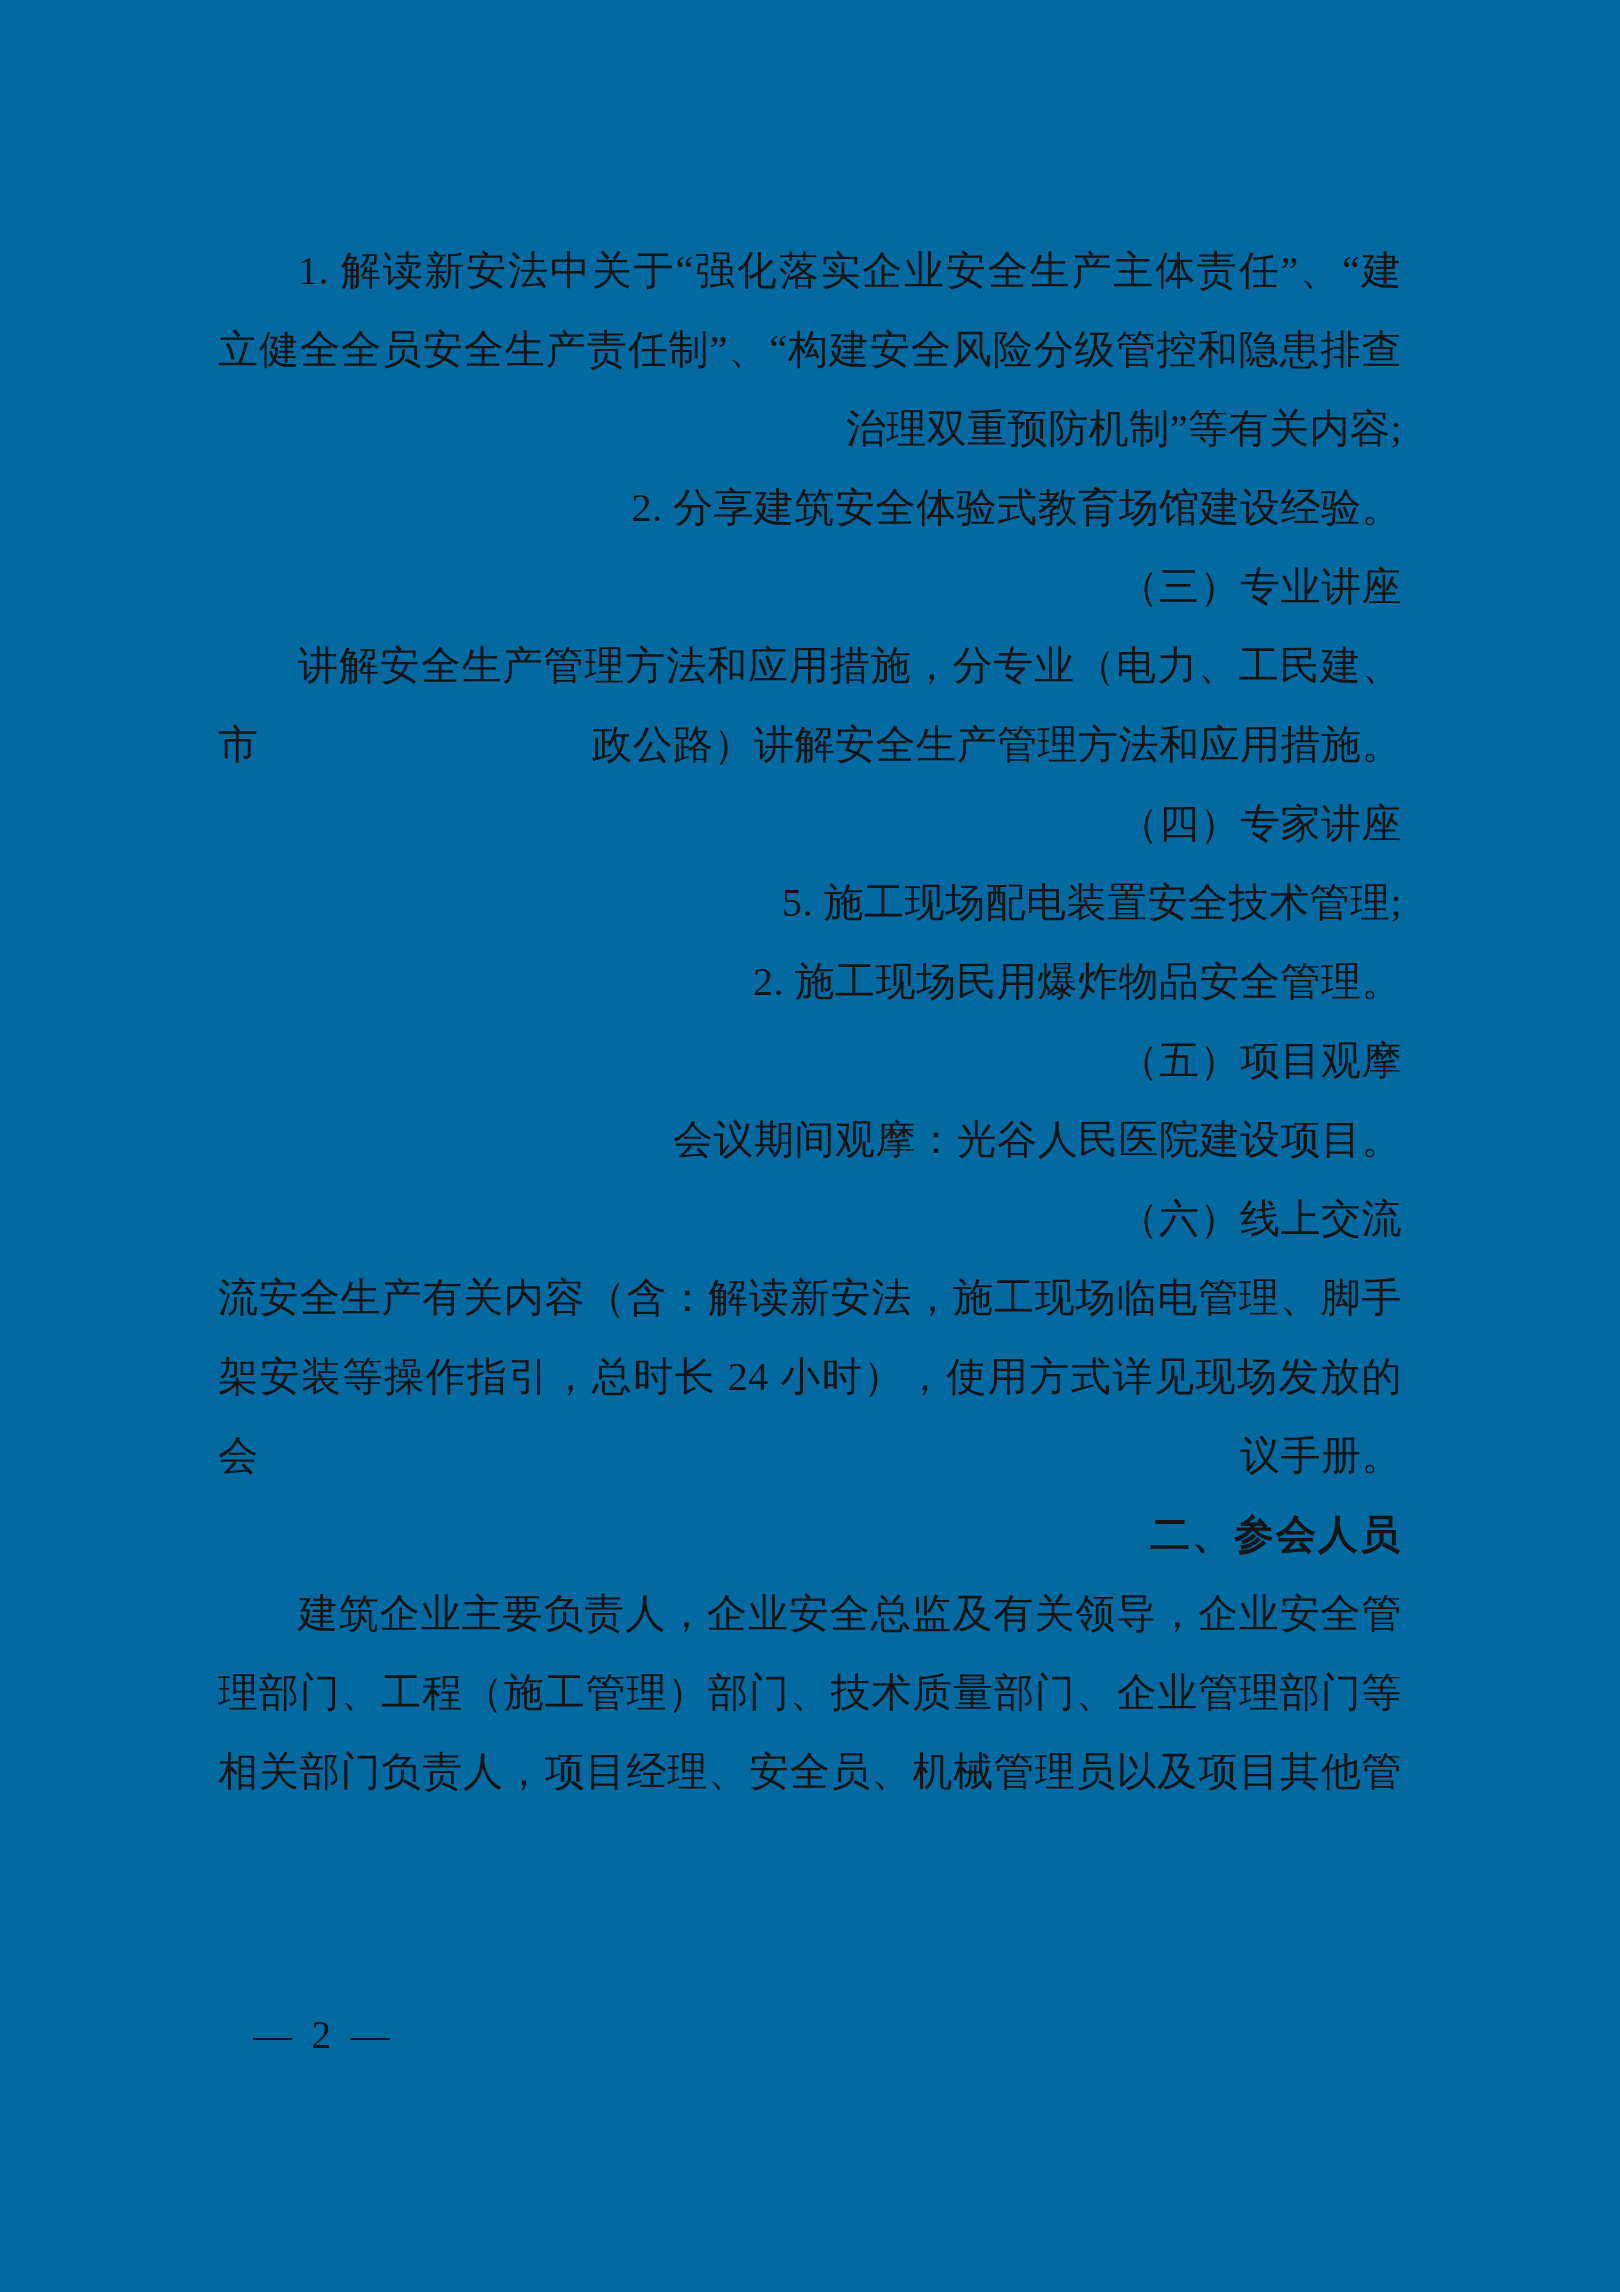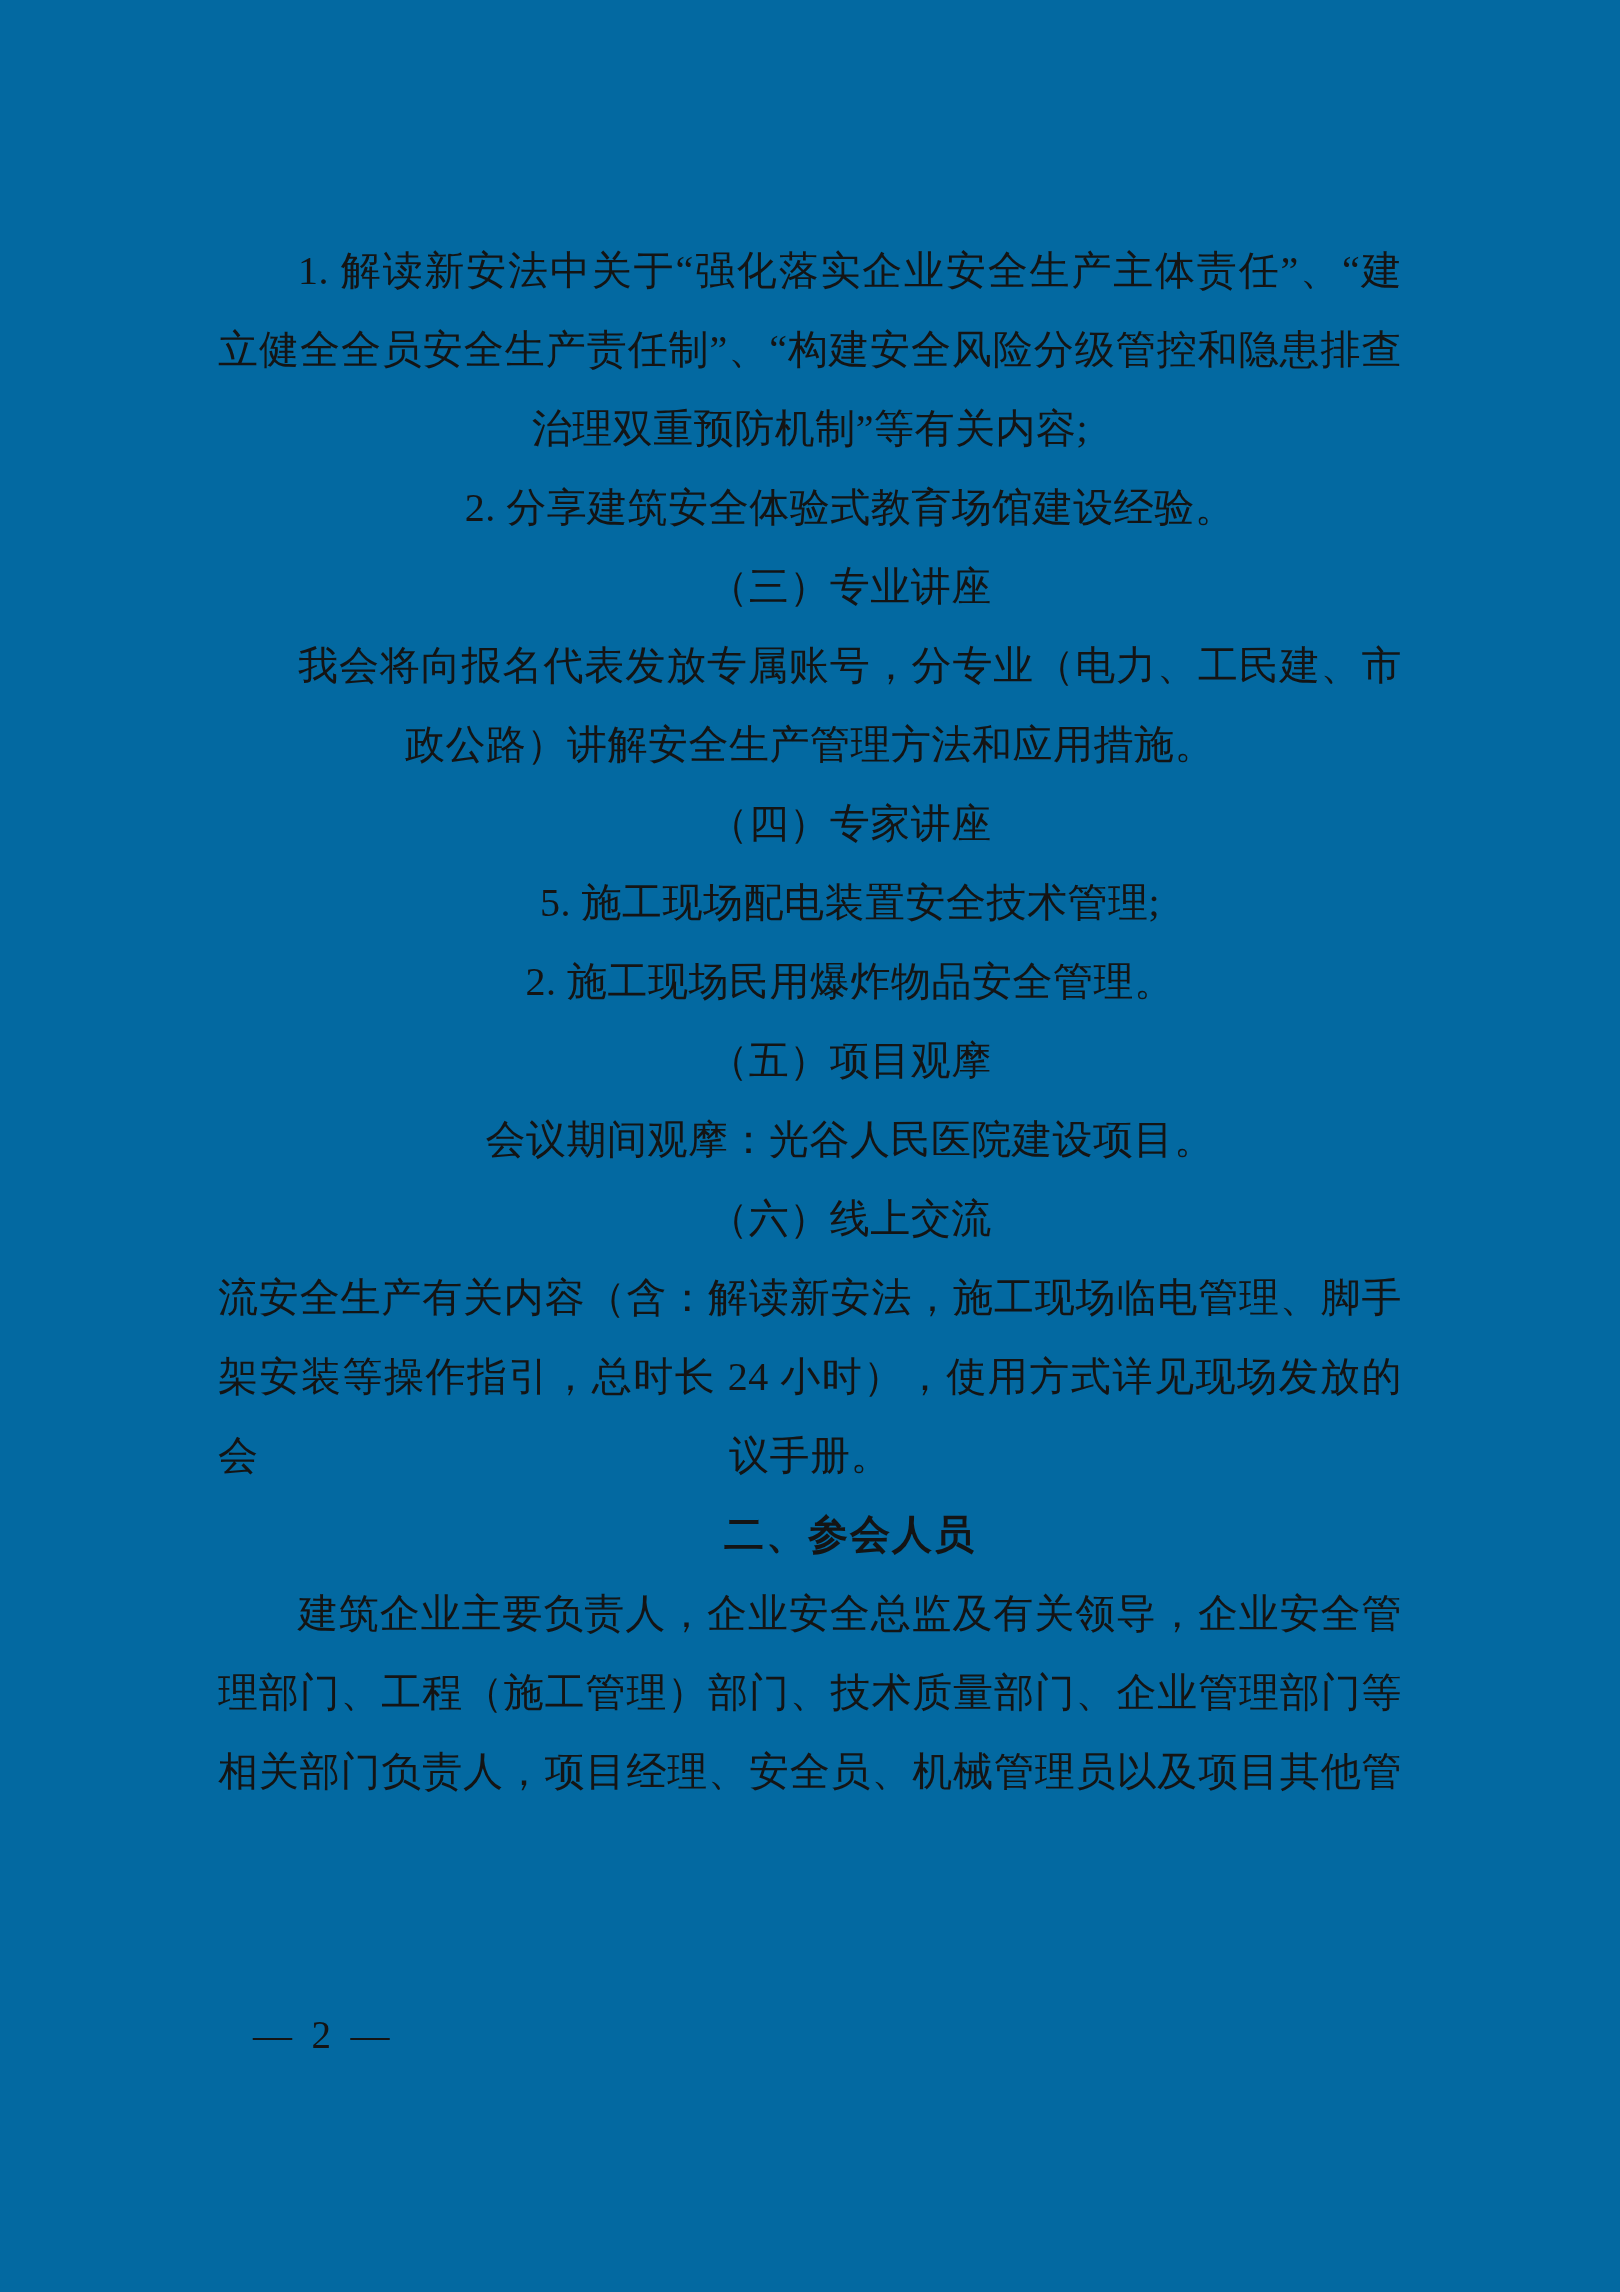--- a/index.html
+++ b/index.html
@@ -25,21 +25,21 @@
   #doc-body {
     position: absolute;
     left: 218px;
     top: 231px;
     width: 1184px;
   }
   .line {
     font-size: 40px;
     line-height: 79px;
     height: 79px;
-    text-align: center;
+    text-align: right;
     letter-spacing: 0.5px;
   }
   .line.j {
     text-align: justify;
     text-align-last: justify;
   }
   .line.ind {
     text-indent: 2em;
   }
   .line.bold {
@@ -60,21 +60,21 @@
 </head>
 <body>
 
 <div id="doc-page">
   <div id="doc-body">
       <div class="line j ind">1. 解读新安法中关于“强化落实企业安全生产主体责任”、“建</div>
       <div class="line j">立健全全员安全生产责任制”、“构建安全风险分级管控和隐患排查</div>
       <div class="line">治理双重预防机制”等有关内容;</div>
       <div class="line ind">2. 分享建筑安全体验式教育场馆建设经验。</div>
       <div class="line ind">（三）专业讲座</div>
-      <div class="line j ind">我会将向报名代表发放专属账号，分专业（电力、工民建、市</div>
+      <div class="line j ind">讲解安全生产管理方法和应用措施，分专业（电力、工民建、市</div>
       <div class="line">政公路）讲解安全生产管理方法和应用措施。</div>
       <div class="line ind">（四）专家讲座</div>
       <div class="line ind">5. 施工现场配电装置安全技术管理;</div>
       <div class="line ind">2. 施工现场民用爆炸物品安全管理。</div>
       <div class="line ind">（五）项目观摩</div>
       <div class="line ind">会议期间观摩：光谷人民医院建设项目。</div>
       <div class="line ind">（六）线上交流</div>
       <div class="line j">流安全生产有关内容（含：解读新安法，施工现场临电管理、脚手</div>
       <div class="line j">架安装等操作指引，总时长 24 小时），使用方式详见现场发放的会</div>
       <div class="line">议手册。</div>

